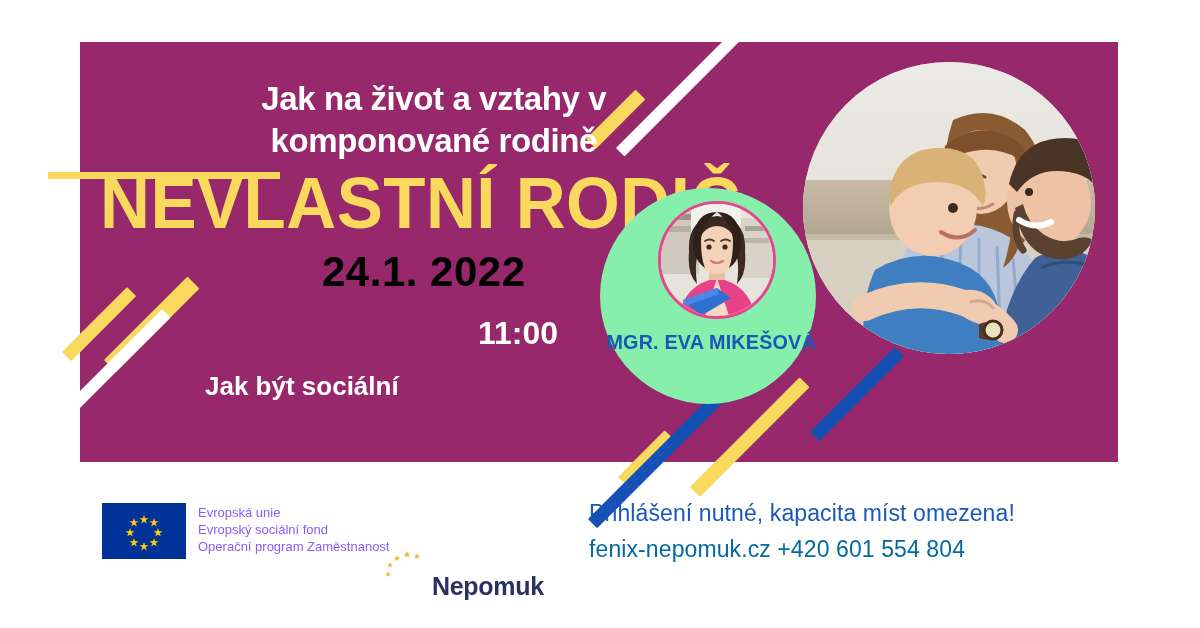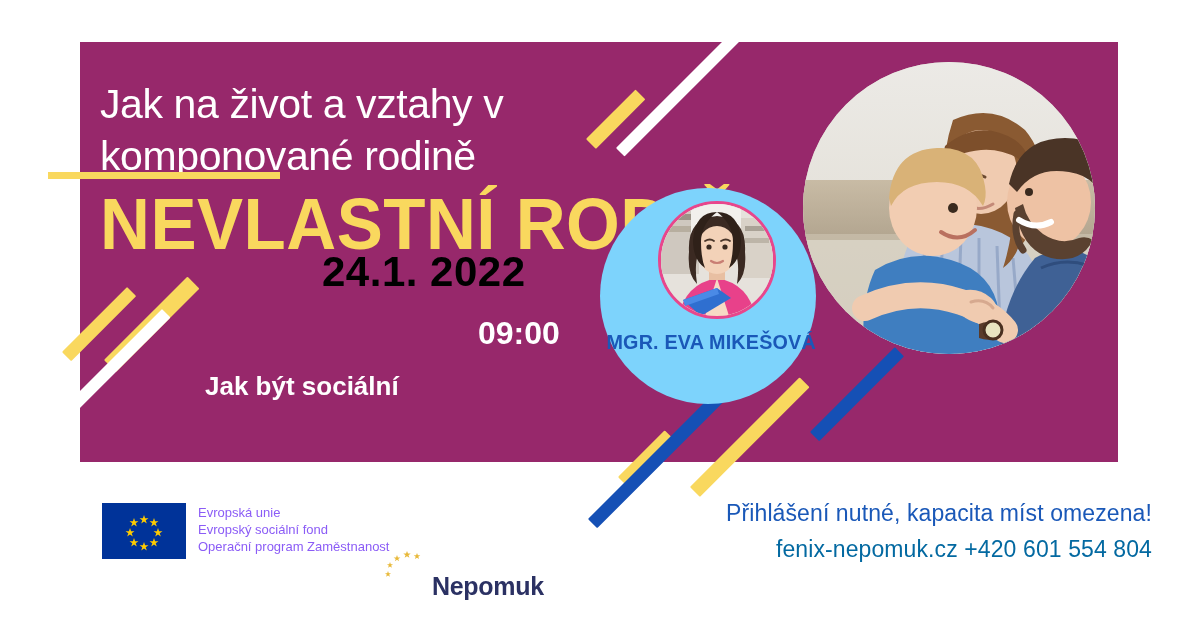--- a/index.html
+++ b/index.html
@@ -110,25 +110,26 @@
 
   
   #headline-block {
     position: absolute;
     left: 100px;
     top: 78px;
     z-index: 8;
   }
   .sub-head {
     color: #ffffff;
-    font-size: 41px;
-    font-weight: normal;
+    font-size: 33px;
+    font-weight: bold;
     line-height: 1.28;
     letter-spacing: -0.4px;
     white-space: nowrap;
+    text-align: center;
   }
   #title-main {
     color: #F9D85E;
     font-size: 72px;
     font-weight: bold;
     line-height: 0.98;
     letter-spacing: 0.5px;
     margin-top: 6px;
     white-space: nowrap;
     transform: scaleX(0.96);
@@ -190,21 +191,21 @@
   #family-photo-circle svg { display: block; }
 
   
   #speaker-circle {
     position: absolute;
     left: 600px;
     top: 188px;
     width: 216px;
     height: 216px;
     border-radius: 50%;
-    background: #7dd3fc;
+    background: #86efac;
     z-index: 9;
   }
   #speaker-photo {
     position: absolute;
     left: 58px;
     top: 13px;
     width: 118px;
     height: 118px;
     border-radius: 50%;
     overflow: hidden;
@@ -232,24 +233,24 @@
     top: 172px;
     width: 232px;
     height: 7px;
     background: #F9D85E;
     z-index: 10;
   }
 
   
   #contact-block {
     position: absolute;
-    left: 632px;
+    left: 589px;
     top: 500px;
     width: 520px;
-    text-align: right;
+    text-align: left;
     z-index: 8;
   }
   #contact-line-1 {
     color: #1A58B8;
     font-size: 23px;
     font-weight: normal;
     letter-spacing: 0.1px;
     white-space: nowrap;
   }
   #contact-line-2 {
@@ -388,21 +389,21 @@
   <div class="stripe" id="stripe-bottom-yellow-long"></div>
   <div class="stripe" id="stripe-bottom-blue-short"></div>
 
   <div id="headline-block">
     <div class="sub-head">Jak na život a vztahy v</div>
     <div class="sub-head">komponované rodině</div>
     <div id="title-main">NEVLASTNÍ RODIČ</div>
   </div>
 
   <div id="date-text">24.1. 2022</div>
-  <div id="time-text">09:00</div>
+  <div id="time-text">11:00</div>
 
   <div id="tagline-block">
     <div class="tagline-line" id="tagline-line-1">Jak být sociální</div>
   </div>
 
   <div id="speaker-circle">
     <div id="speaker-photo">
       <svg width="112" height="112" viewBox="0 0 112 112">
         <rect x="0" y="0" width="112" height="112" fill="#e6e2dc"></rect>
         <rect x="0" y="0" width="38" height="70" fill="#cfc8bf"></rect>

